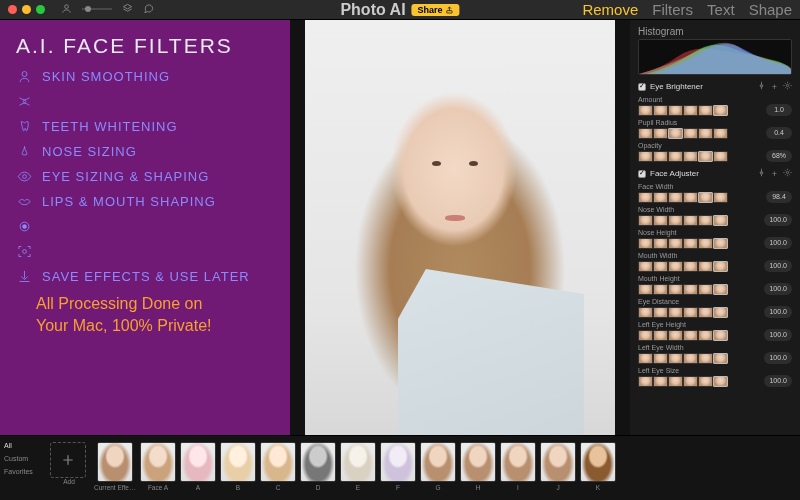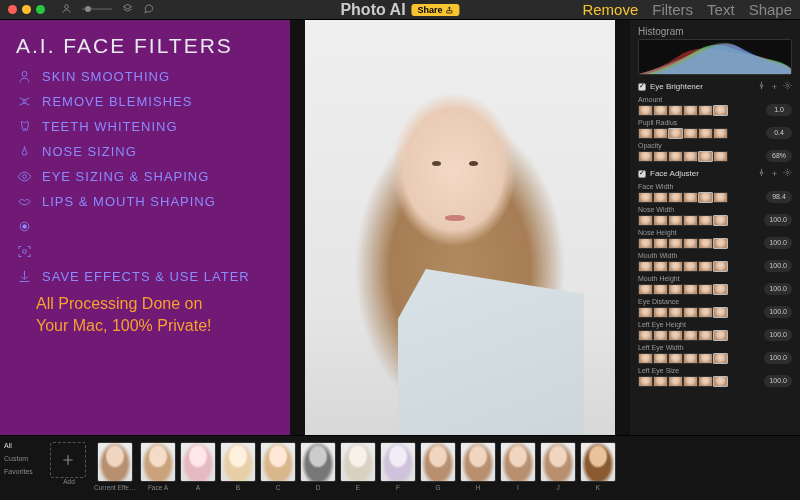--- a/index.html
+++ b/index.html
@@ -135,21 +135,20 @@
           </span>
           <span>SKIN SMOOTHING</span>
         </li>
         <li>
           <span class="feat-icon">
             <svg viewBox="0 0 24 24">
               <path d="M4 6c6 4 10 4 16 0M4 18c6-4 10-4 16 0"></path>
               <circle cx="12" cy="12" r="2"></circle>
             </svg>
           </span>
-          <span>REMOVE BLEMISHES</span>
         </li>
         <li>
           <span class="feat-icon">
             <svg viewBox="0 0 24 24">
               <path d="M7 4c3 0 3 2 5 2s2-2 5-2c2 3 1 8-1 14-1 2-2 0-3-3-1 3-2 5-3 3-2-6-3-11-3-14z"></path>
             </svg>
           </span>
           <span>TEETH WHITENING</span>
         </li>
         <li>

